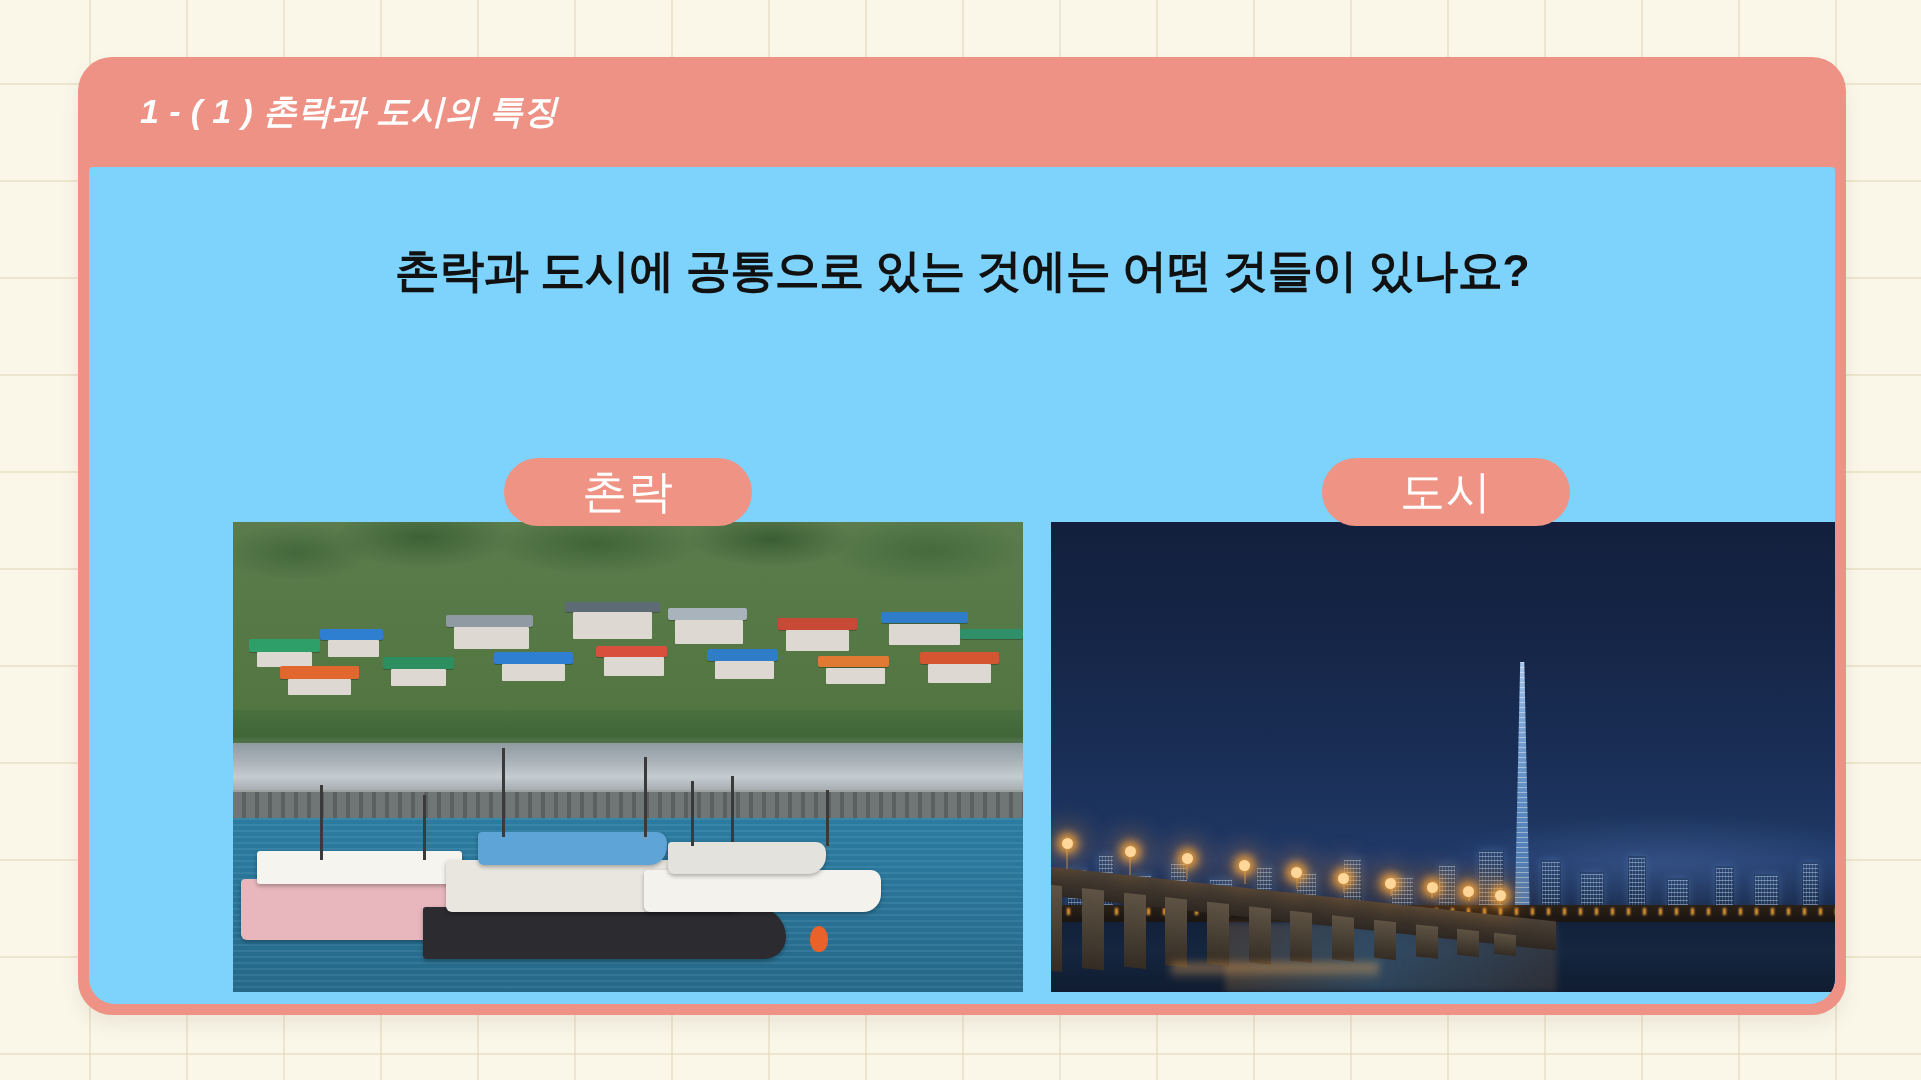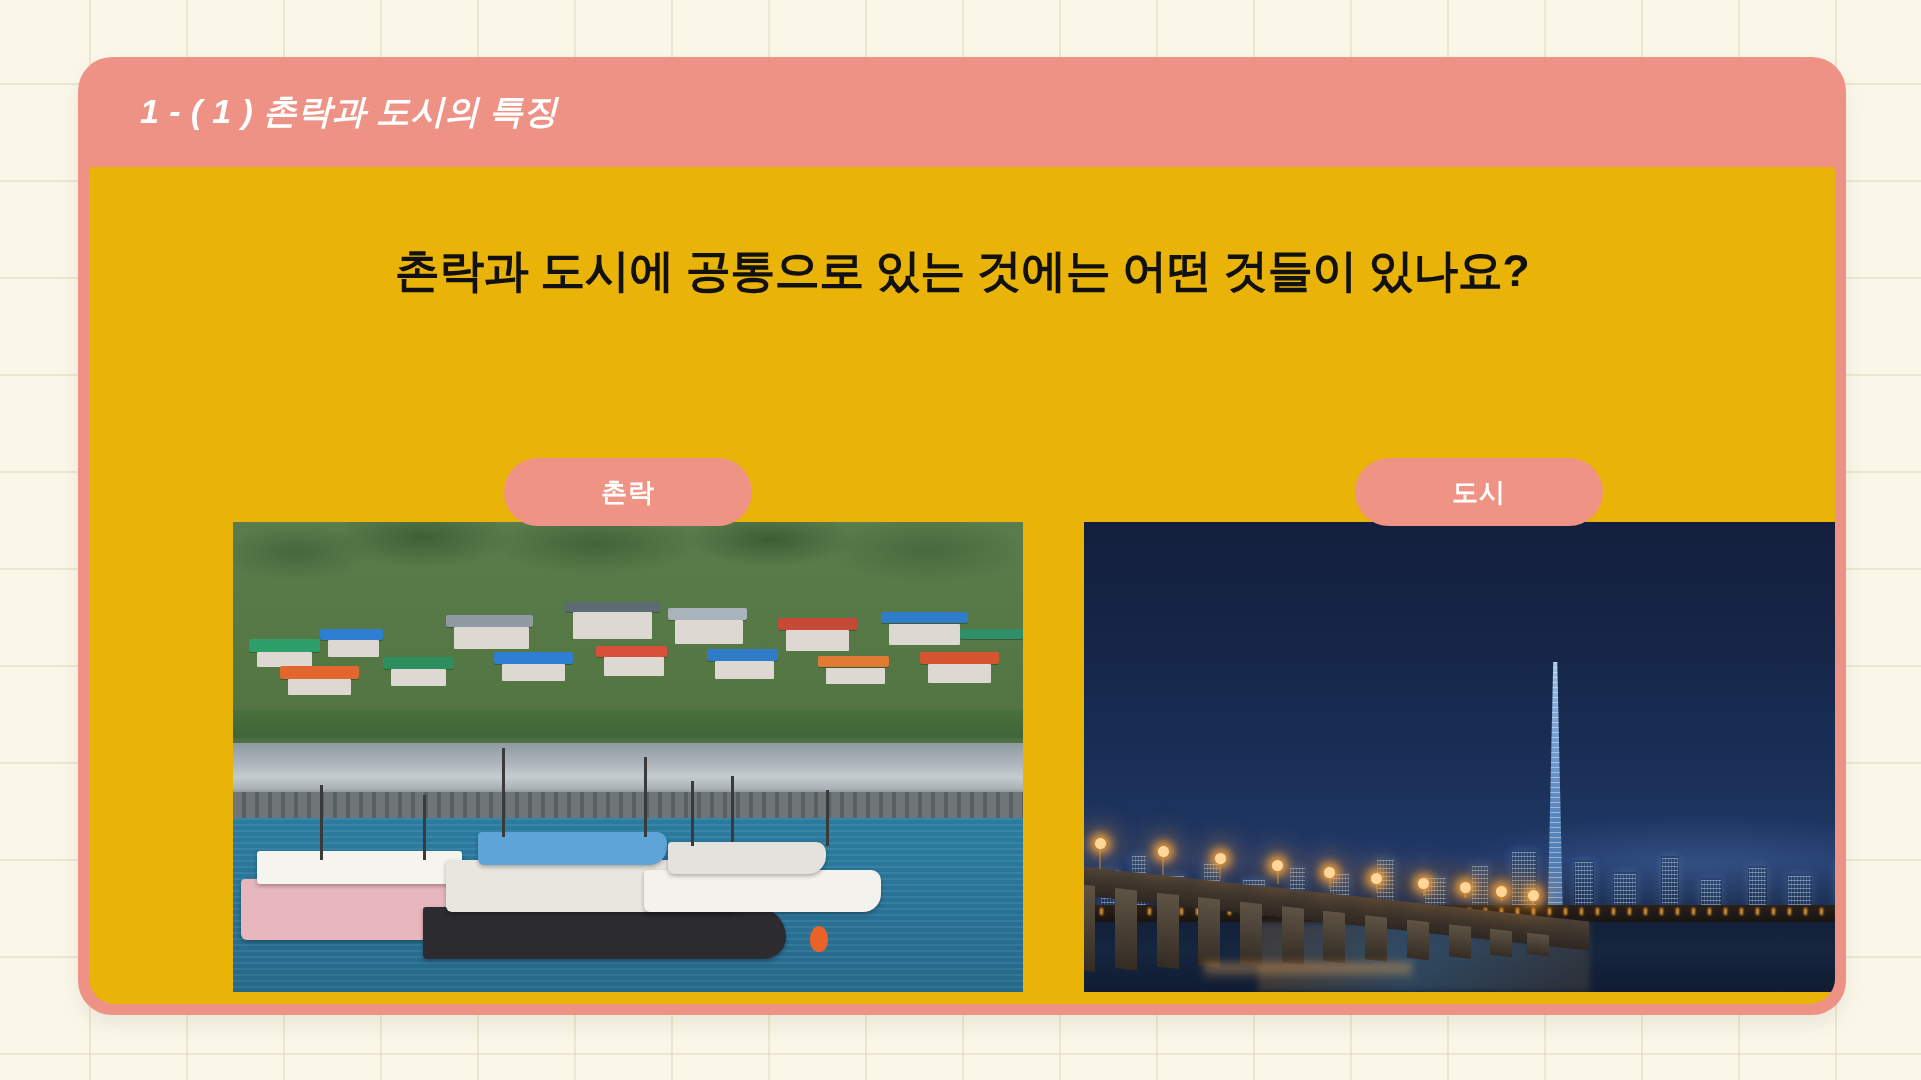--- a/index.html
+++ b/index.html
@@ -59,21 +59,21 @@
     margin-left: 62px;
     white-space: nowrap;
   }
 
   #card-body {
     position: absolute;
     left: 11px;
     top: 110px;
     width: calc(100% - 22px);
     height: calc(100% - 121px);
-    background: #eab308;
+    background: #7dd3fc;
     border-radius: 4px 4px 26px 26px;
     overflow: hidden;
   }
 
   
   #question {
     position: absolute;
     top: 74px;
     left: 0;
     width: 100%;
@@ -84,37 +84,37 @@
     letter-spacing: -0.5px;
     white-space: nowrap;
   }
 
   
   .photo-col {
     position: absolute;
     top: 355px;
   }
   #col-village { left: 144px;  width: 790px; }
-  #col-city    { left: 995px;  width: 790px; }
+  #col-city    { left: 962px;  width: 790px; }
 
   .pill {
     position: absolute;
     top: -64px;
     left: 50%;
     transform: translateX(-50%);
     min-width: 248px;
     height: 68px;
     background: #ef9384;
     border-radius: 40px;
     display: flex;
     align-items: center;
     justify-content: center;
     color: #ffffff;
-    font-size: 26px;
-    font-weight: bold;
+    font-size: 45px;
+    font-weight: normal;
     letter-spacing: 1px;
     z-index: 5;
   }
 
   .photo {
     position: relative;
     width: 790px;
     height: 470px;
     overflow: hidden;
   }

